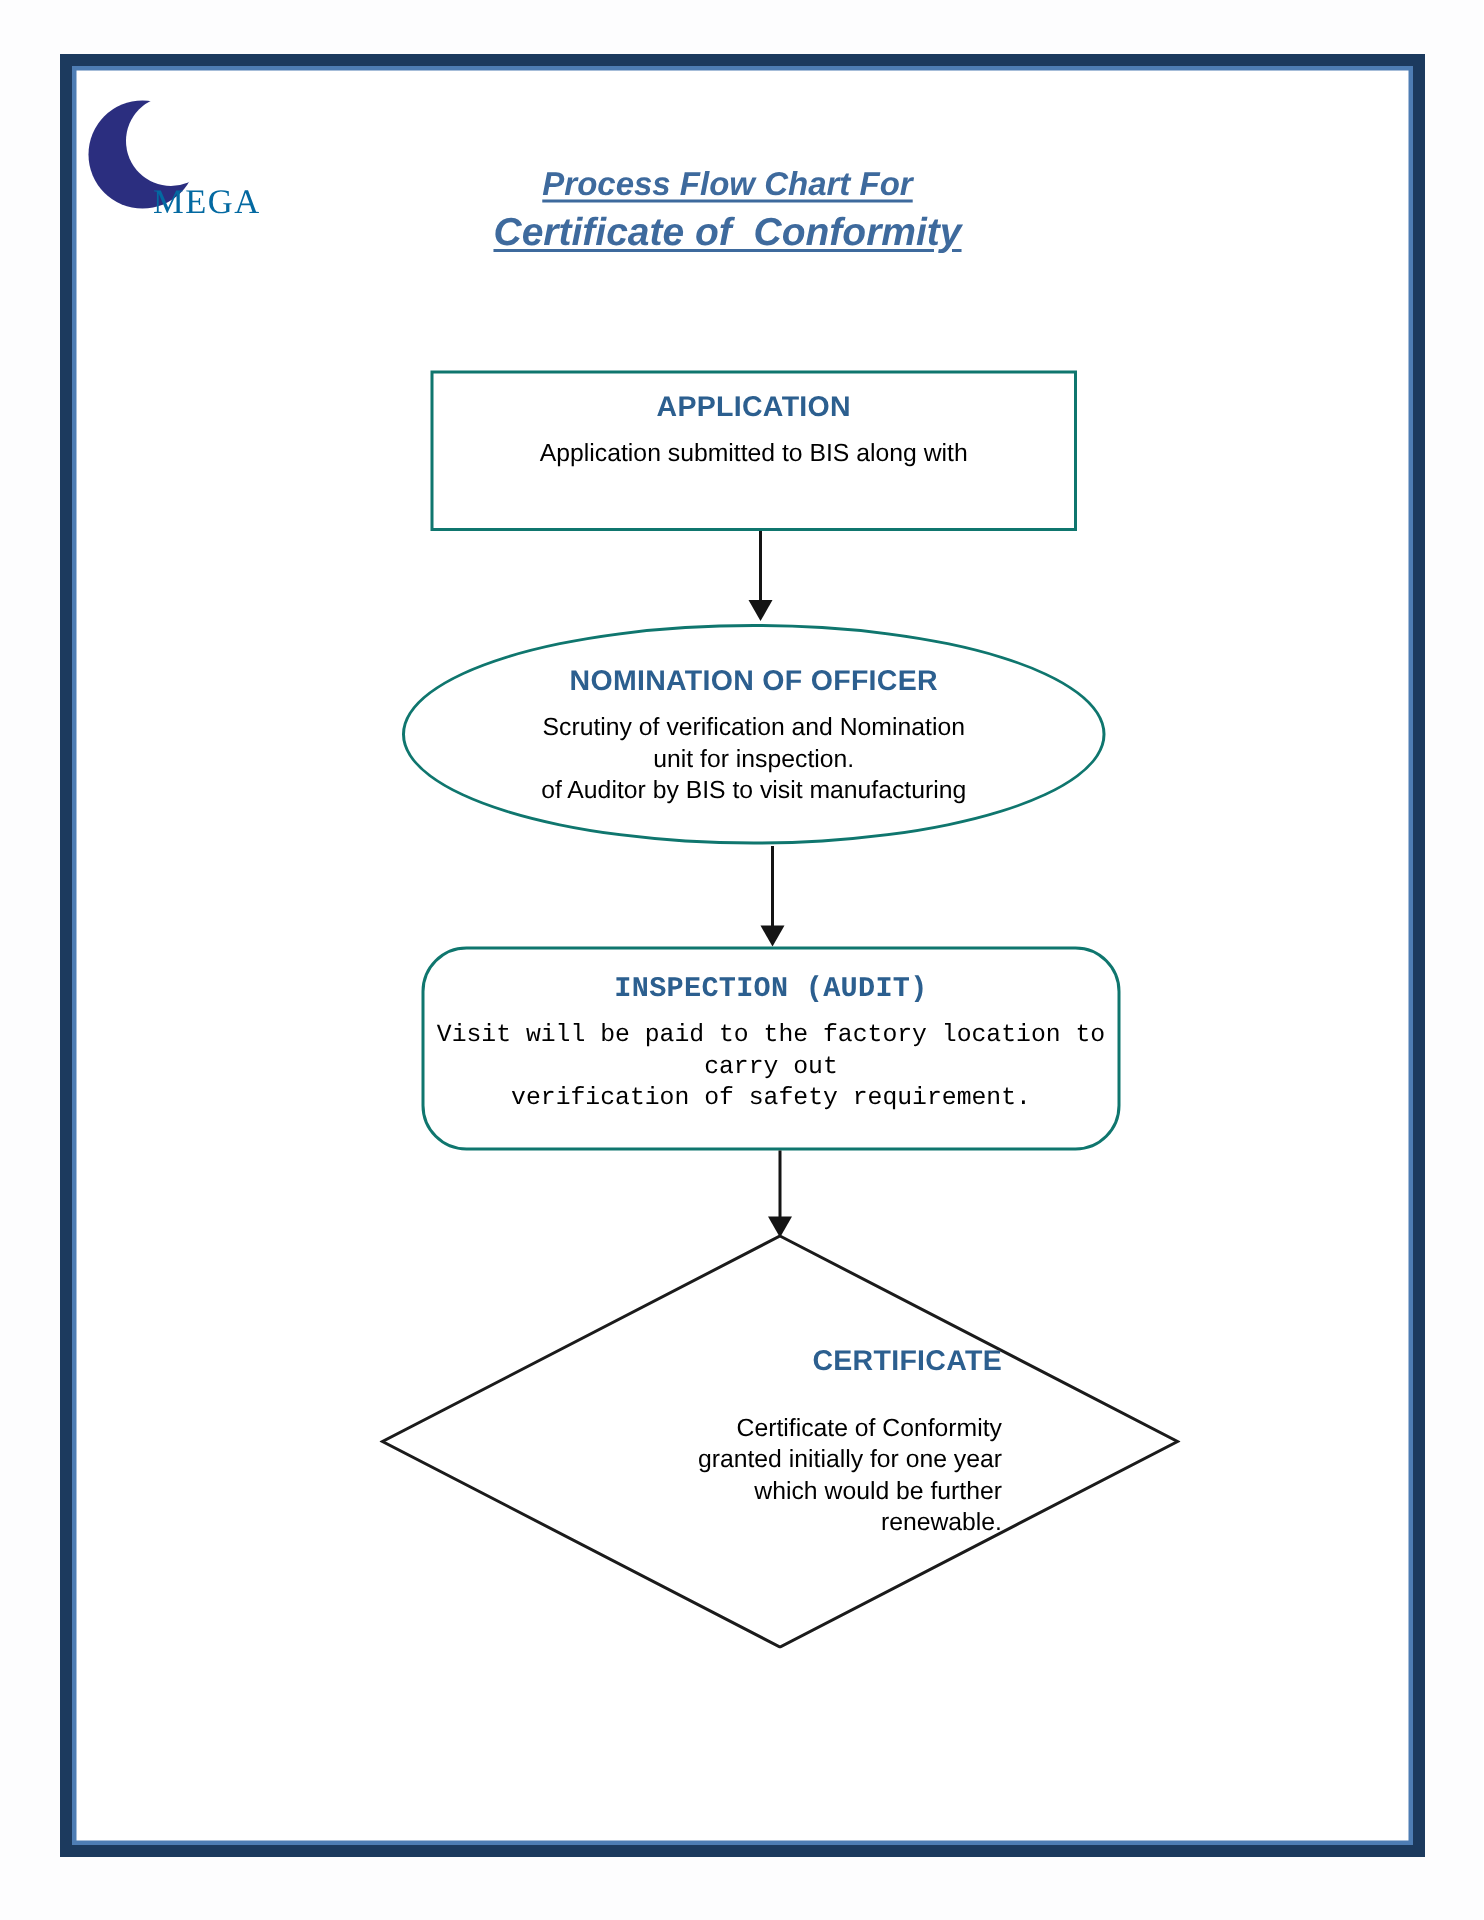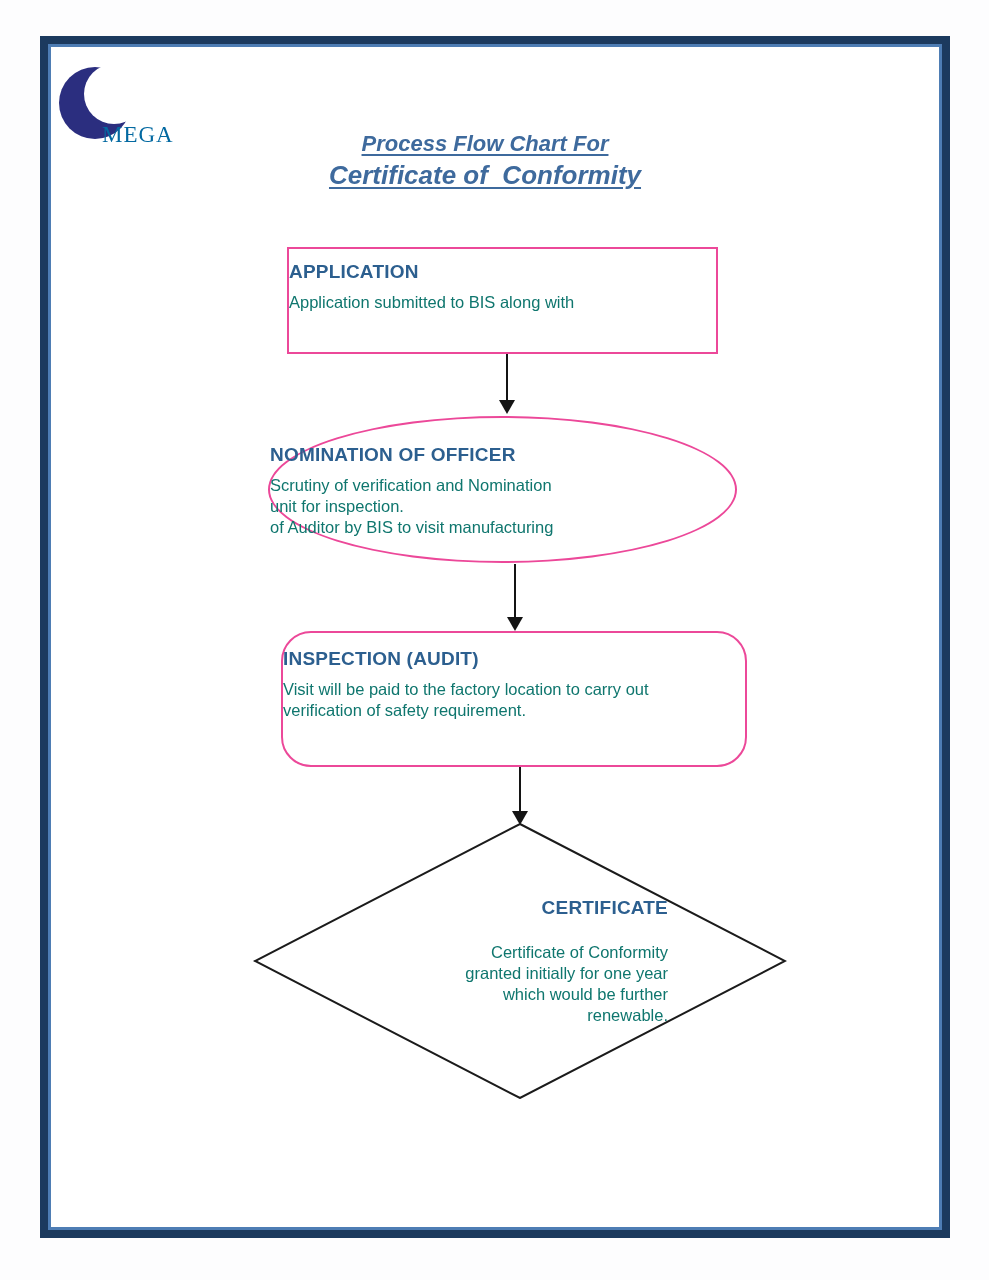--- a/index.html
+++ b/index.html
@@ -26,32 +26,32 @@
   .logo-text {
     position:absolute; left:44px; top:32px;
     font-family:"Liberation Serif", serif;
     font-size:23px; letter-spacing:1px; color:#0369a1;margin-top:24px;
   }
   
   .title {
     position:absolute; left:0; top:110px; width:970px;
     text-align:center; color:#3E6A9D; font-weight:bold; font-style:italic;
   }
-  .title-l1 { font-size:22px; text-decoration:underline; text-underline-offset:3px;margin-top:21px; }
+  .title-l1 { font-size:22px; text-decoration:underline; text-underline-offset:3px; }
   .title-l2 { font-size:26px; text-decoration:underline; text-underline-offset:3px; white-space:pre; margin-top:3px; }
   
   .node {
-    position:absolute; background:#ffffff; 
-    border:2px solid #ec4899;
+    position:absolute; background:#ffffff; text-align:center;
+    border:2px solid #0f766e;
   }
   .node-title { color:#2C5F8F; font-weight:bold; font-size:19px; letter-spacing:0.2px; }
-  .node-body  { color:#0f766e; font-size:16.5px; line-height:1.28; margin-top:9px; }
+  .node-body  { color:#000000; font-size:16.5px; line-height:1.28; margin-top:9px; }
   .rect      { left:287px; top:247px; width:431px; height:107px; padding-top:12px; }
   .ellipse   { left:268px; top:416px; width:469px; height:147px; border-radius:50%; padding-top:26px; }
-  .roundrect { left:281px; top:631px; width:466px; height:136px; border-radius:30px; padding-top:15px; }
+  .roundrect { left:281px; top:631px; width:466px; height:136px; border-radius:30px; padding-top:15px;font-family:Liberation Mono, monospace; }
   .diamond-svg  { position:absolute; left:253px; top:823px; }
   .diamond-text { position:absolute; left:368px; top:897px; width:300px; text-align:right; }
   .diamond-text .node-body { margin-top:23px; }
   
   .arrow-shaft { position:absolute; width:2px; background:#141414; }
   .arrow-head {
     position:absolute; width:0; height:0;
     border-left:8px solid transparent; border-right:8px solid transparent;
     border-top:14px solid #141414;
   }

